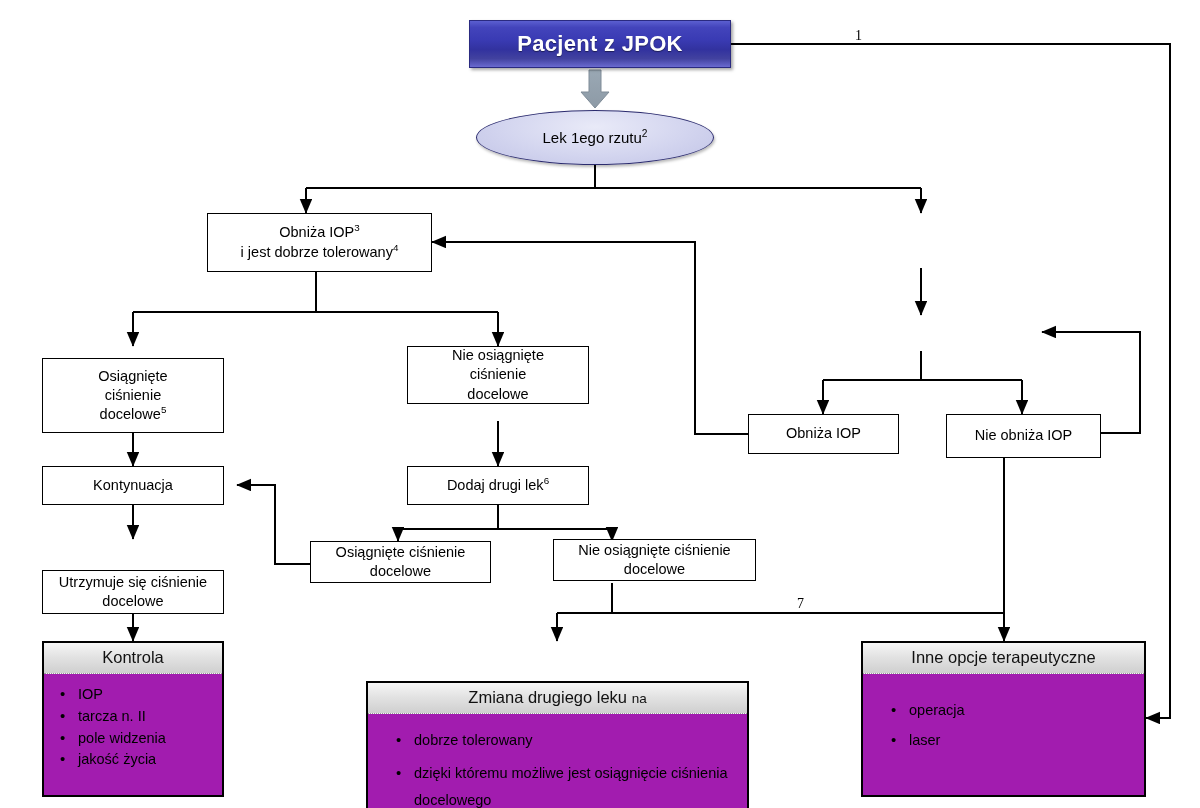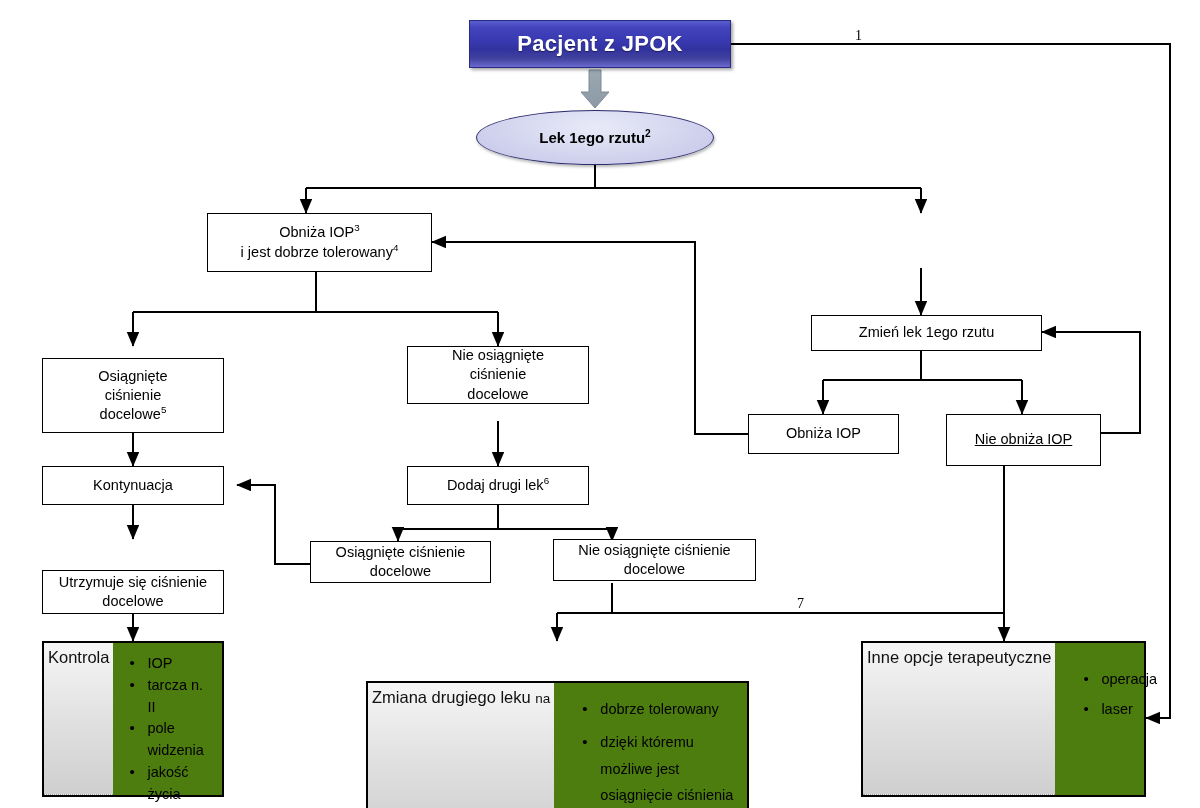--- a/index.html
+++ b/index.html
@@ -52,33 +52,33 @@
     font-size: 22px;
     letter-spacing: 0.3px;
     box-shadow: 2px 2px 3px rgba(0,0,0,0.35);
     text-shadow: 0 1px 1px rgba(0,0,0,0.45);
   }
   
   .ellipse {
     border-radius: 50%;
     border: 1.4px solid #2b2b6e;
     background: radial-gradient(ellipse at 50% 30%, #e9eaf8 0%, #d3d5ef 55%, #c1c3e6 100%);
-    font-weight: bold;
+    font-weight: normal;
     font-size: 15px;
     color: #000000;
     box-shadow: 1px 2px 3px rgba(0,0,0,0.28);
   }
   
   .panel {
     position: absolute;
     box-sizing: border-box;
     border: 2.4px solid #000000;
-    background: #4d7c0f;
+    background: #a21caf;
     display: flex;
-    flex-direction: row;
+    flex-direction: column;
   }
   .panel-header {
     background: linear-gradient(to bottom, #f6f6f6 0%, #e3e3e3 45%, #cfcfcf 100%);
     border-bottom: 1.5px dotted #9a9a9a;
     text-align: center;
     font-size: 16.5px;
     color: #111111;
     padding: 5px 4px 6px 4px;
     flex: none;
   }
@@ -217,29 +217,26 @@
   </div>
 
   <div class="node box" style="left:407px; top:346px; width:182px; height:58px;">
     <span>
       <span>Nie osiągnięte</span><br>
       <span>ciśnienie</span><br>
       <span>docelowe</span>
     </span>
   </div>
 
-  <div class="node box" style="left:811px; top:315px; width:231px; height:36px;">
-    <span>Zmień lek 1ego rzutu</span>
-  </div>
 
   <div class="node box" style="left:748px; top:414px; width:151px; height:40px;">
     <span>Obniża IOP</span>
   </div>
 
-  <div class="node box" style="left:946px; top:414px; width:155px; height:52px;text-decoration:underline;">
+  <div class="node box" style="left:946px; top:414px; width:155px; height:44px;">
     <span>Nie obniża IOP</span>
   </div>
 
   <div class="node box" style="left:42px; top:466px; width:182px; height:39px;">
     <span>Kontynuacja</span>
   </div>
 
   <div class="node box" style="left:407px; top:466px; width:182px; height:39px;">
     <span><span>Dodaj drugi lek</span><sup>6</sup></span>
   </div>

